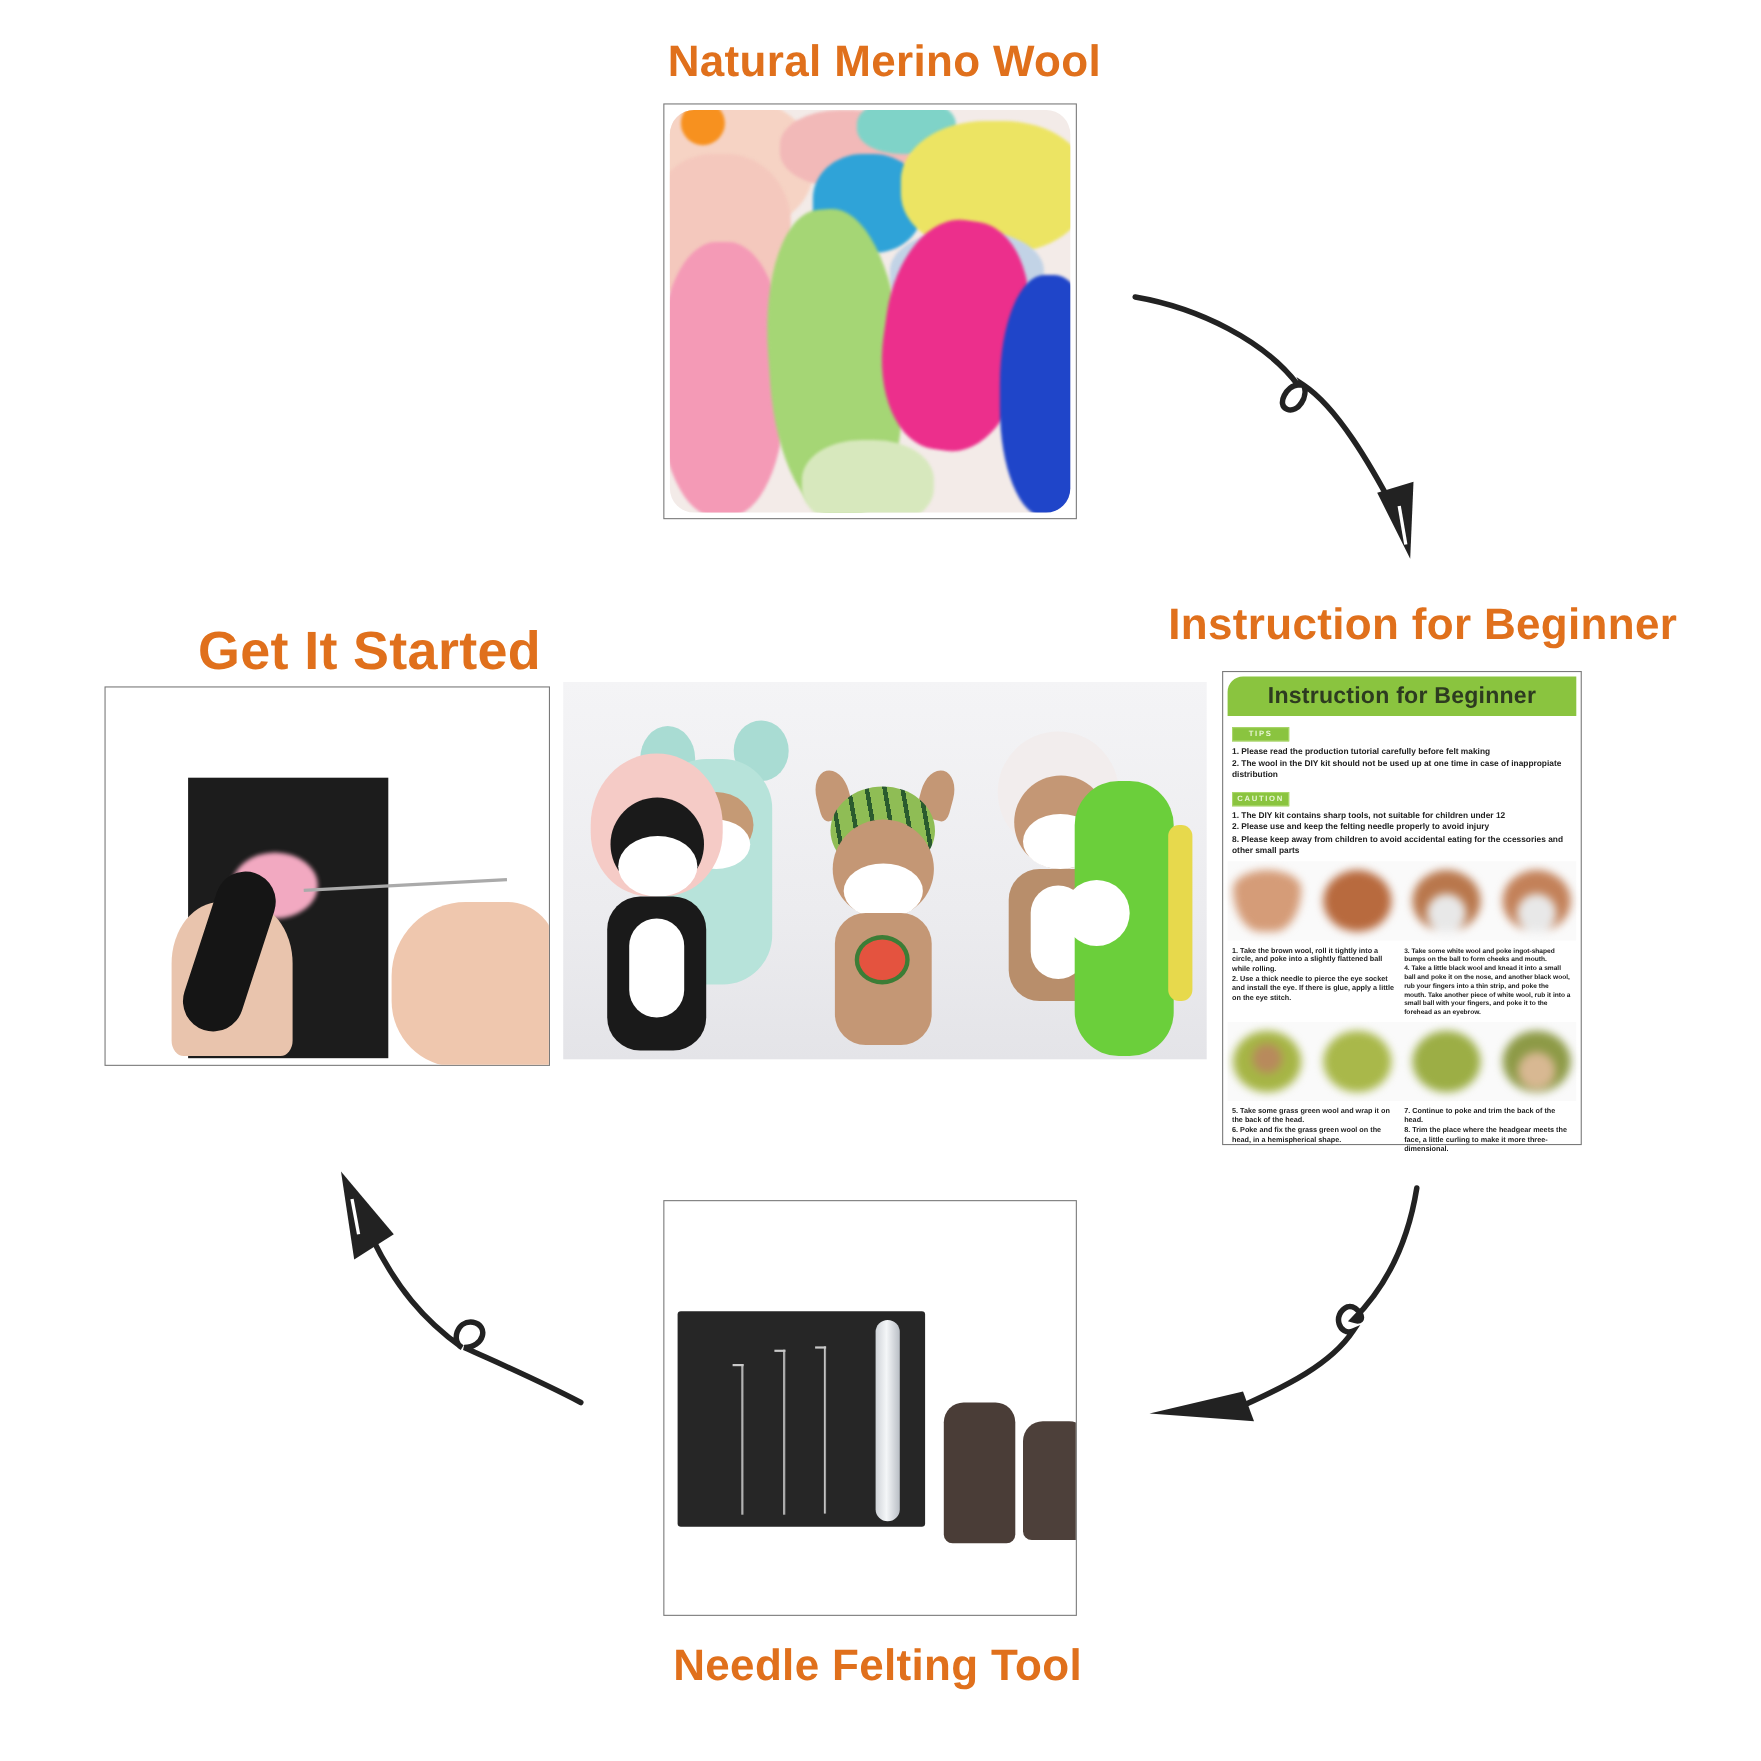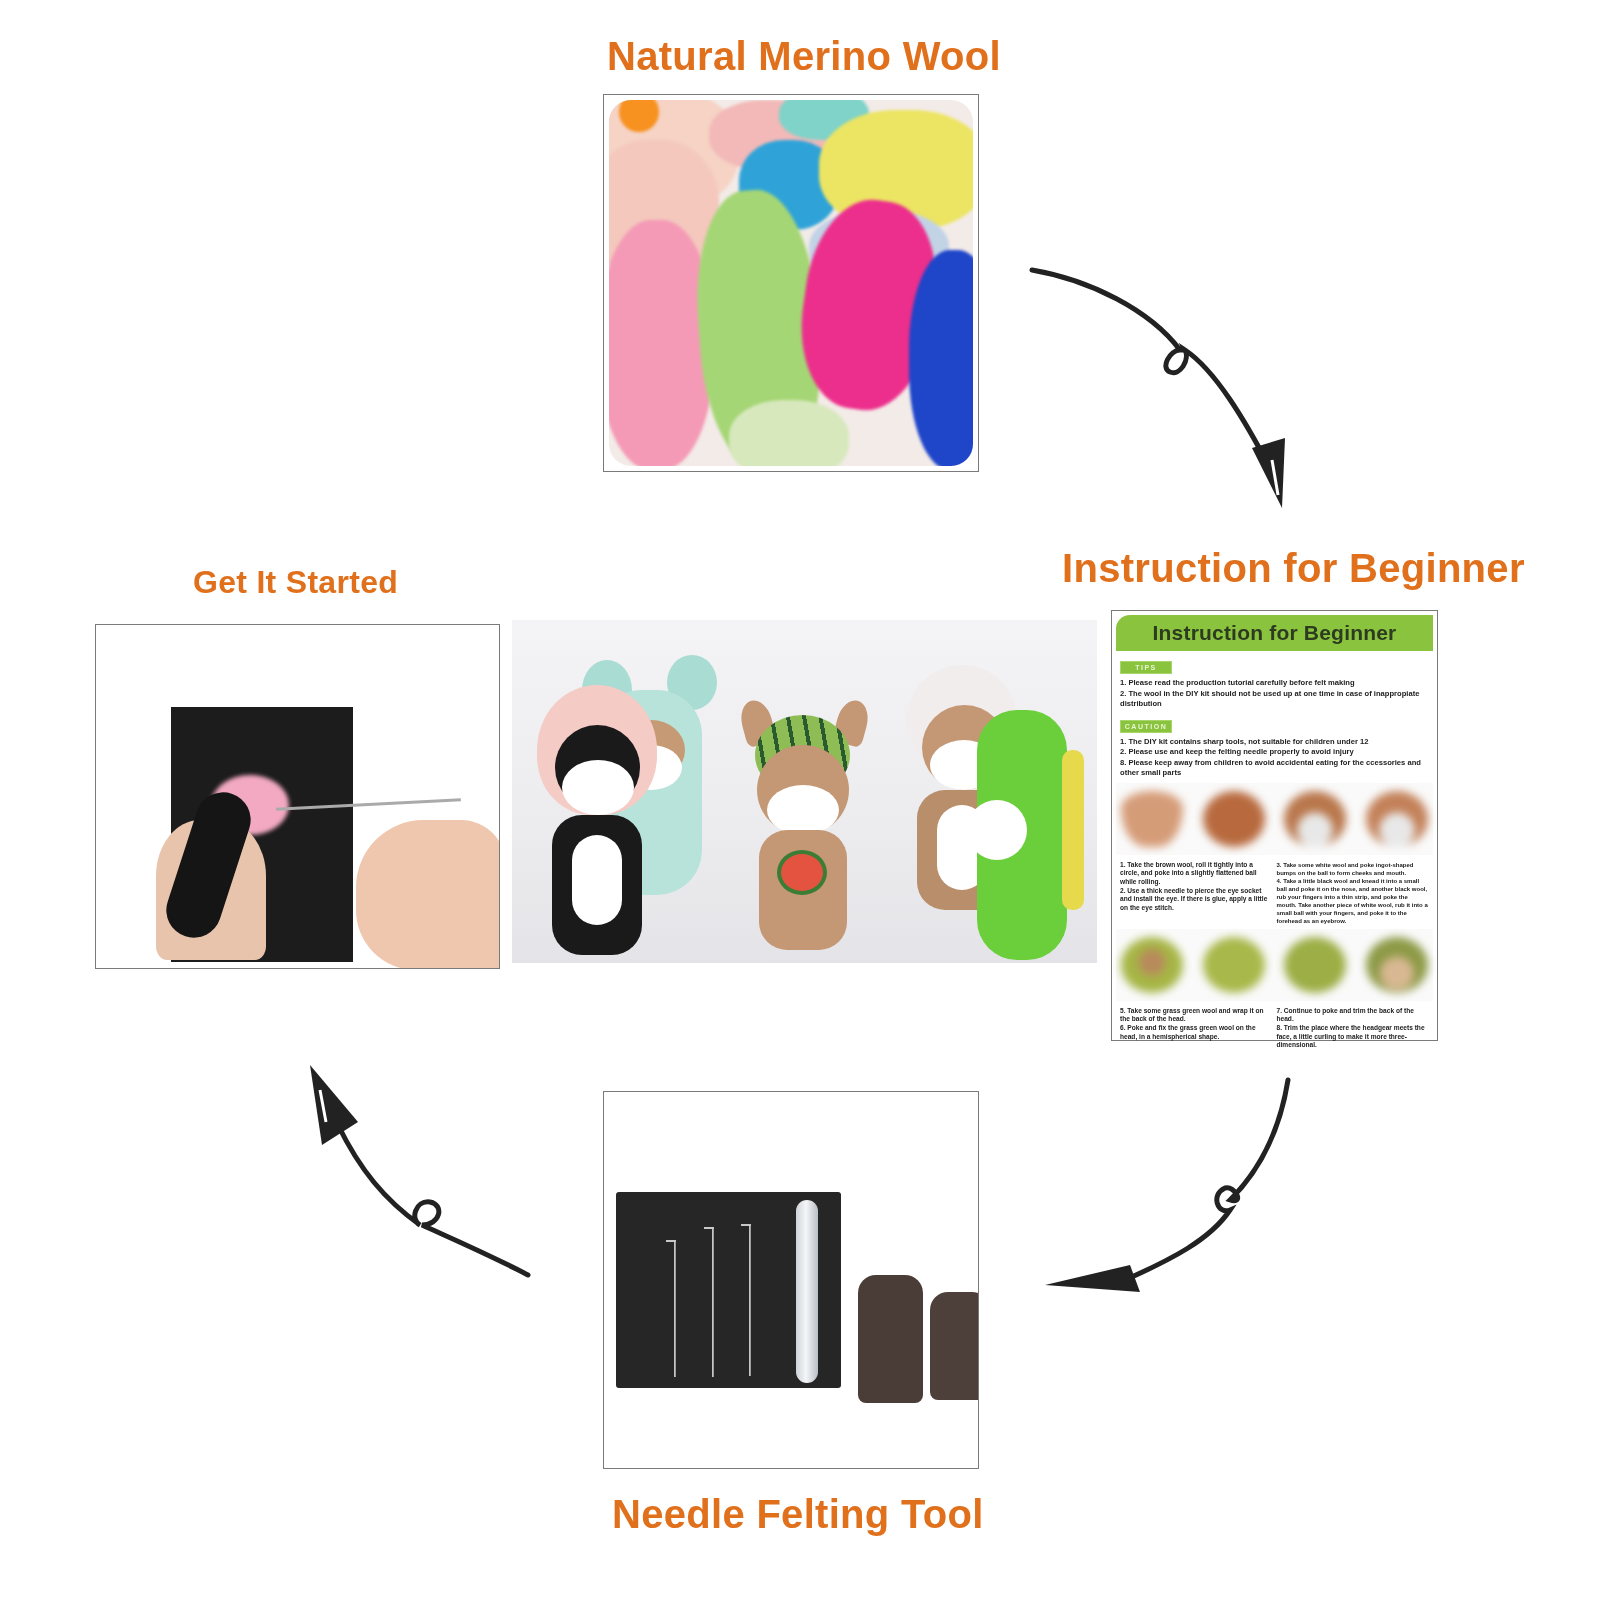--- a/index.html
+++ b/index.html
@@ -39,21 +39,21 @@
     .needle { position: absolute; width: 2px; background: linear-gradient(90deg,#d8d8d8,#8a8a8a); }
     .needle::before { content: ""; position: absolute; top: 0; left: -8px; width: 10px; height: 2px; background: #c8c8c8; }
 
     svg { display: block; }
   </style>
 </head>
 <body>
 
 <div class="title" style="left:607px; top:34px;">Natural Merino Wool</div>
 <div class="title" style="left:1062px; top:546px;">Instruction for Beginner</div>
-<div class="title" style="left:193px; top:564px; font-size:32px;">Get It Started</div>
+<div class="title" style="left:180px; top:564px; font-size:49px;">Get It Started</div>
 <div class="title" style="left:612px; top:1492px;">Needle Felting Tool</div>
 
 <div class="frame" id="wool-photo" style="left:603px; top:94px; width:376px; height:378px;">
   <div class="inner">
     <div class="blob" style="left:-20px; top:-10px; width:150px; height:120px; background:#f6d3c4;"></div>
     <div class="blob" style="left:100px; top:0px; width:120px; height:70px; background:#f2b9b8;"></div>
     <div class="blob" style="left:170px; top:-10px; width:90px; height:50px; background:#7fd3c8;"></div>
     <div class="blob" style="left:10px; top:-8px; width:40px; height:40px; background:#f7911f; border-radius:50%;"></div>
     <div class="blob" style="left:-20px; top:40px; width:130px; height:140px; background:#f4c8bd;"></div>
     <div class="blob" style="left:130px; top:40px; width:100px; height:90px; background:#2fa3d8;"></div>

